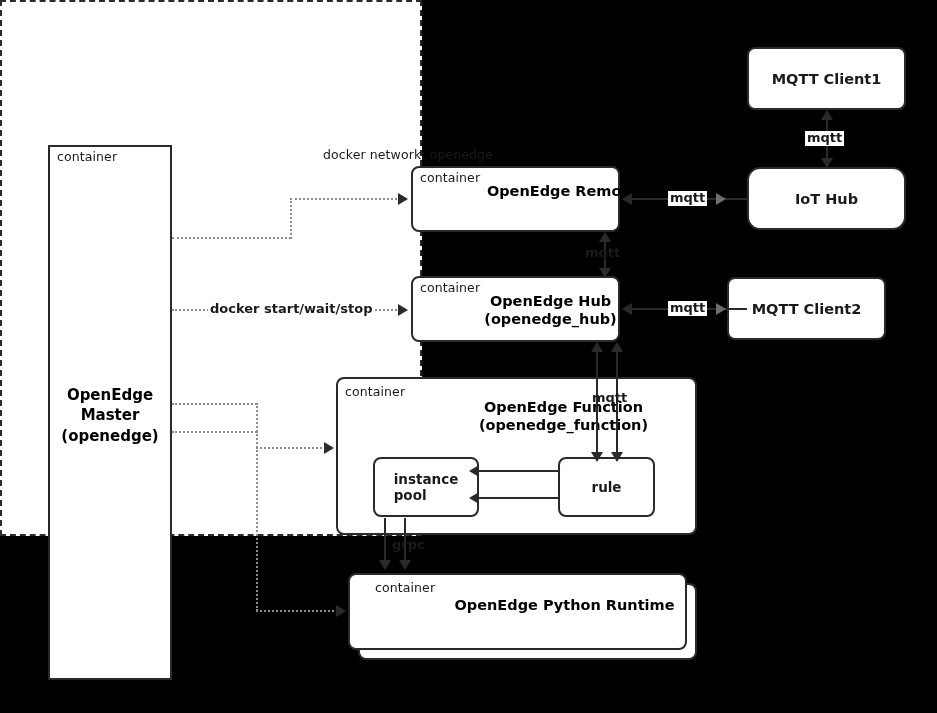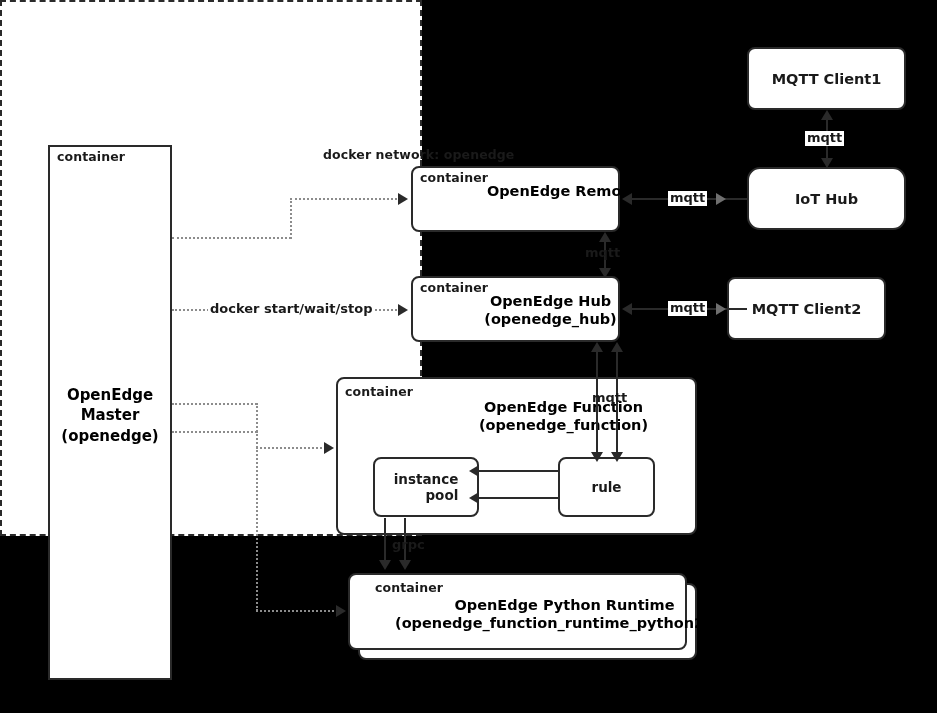--- a/index.html
+++ b/index.html
@@ -15,24 +15,24 @@
     position:absolute;background:#fff;border:2px solid #2a2a2a;
     box-sizing:border-box;color:#1a1a1a;
   }
   .rbox{border-radius:8px;}
   .plain{border-radius:0;}
   .dashed{
     background:#fff;border:2px dashed #2a2a2a;border-radius:0;
   }
   .ctr{
     display:flex;flex-direction:column;align-items:center;justify-content:center;
-    text-align:right;
+    text-align:left;
   }
   .lbl-container{
-    position:absolute;font-size:12.5px;font-weight:bold;color:#1a1a1a;
+    position:absolute;font-size:12.5px;font-weight:normal;color:#1a1a1a;
     letter-spacing:.1px;white-space:nowrap;
   }
   .title-lines{
     font-size:14.5px;font-weight:bold;line-height:1.22;white-space:nowrap;margin-left:47px;
   }
   .big-title{font-size:15px;font-weight:bold;line-height:1.35;white-space:nowrap;}
   .simple-title{font-size:14.5px;font-weight:bold;white-space:nowrap;}
   .small-title{font-size:13.5px;font-weight:bold;line-height:1.2;white-space:nowrap;}
 
   
@@ -112,21 +112,20 @@
   <div class="ln h" style="left:479px;top:470px;width:79px;"></div>
   <div class="ar ar-l" style="left:469px;top:465px;"></div>
   <div class="ln h" style="left:479px;top:497px;width:79px;"></div>
   <div class="ar ar-l" style="left:469px;top:492px;"></div>
 
   <div class="box rbox" style="left:358px;top:583px;width:339px;height:77px;"></div>
   <div class="box rbox" style="left:348px;top:573px;width:339px;height:77px;"></div>
   <div class="lbl-container" style="left:375px;top:580px;">container</div>
   <div class="title-lines" style="position:absolute;left:348px;top:597px;width:339px;text-align:center;">
     <div>OpenEdge Python Runtime</div>
-    <div>(openedge_function_runtime_python2.7.py)</div>
   </div>
 
   <div class="box rbox ctr" style="left:747px;top:47px;width:159px;height:63px;">
     <div class="simple-title">MQTT Client1</div>
   </div>
   <div class="box rbox ctr" style="left:747px;top:167px;width:159px;height:63px;border-radius:13px;">
     <div class="simple-title">IoT Hub</div>
   </div>
   <div class="box rbox ctr" style="left:727px;top:277px;width:159px;height:63px;">
     <div class="simple-title">MQTT Client2</div>

